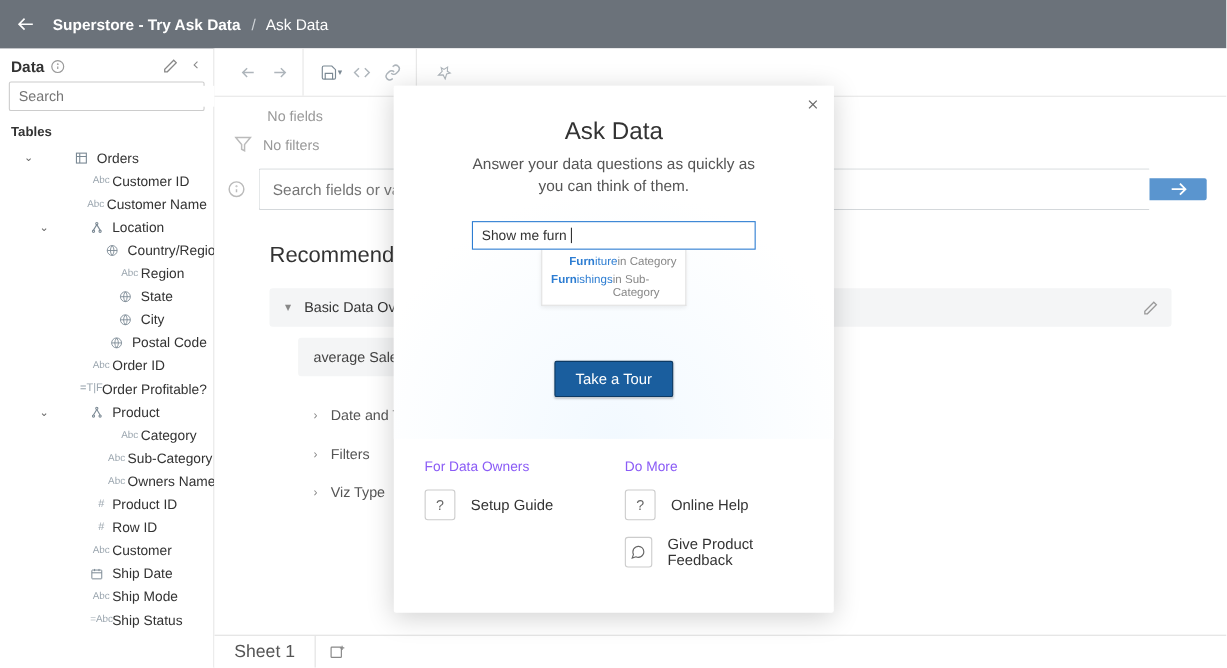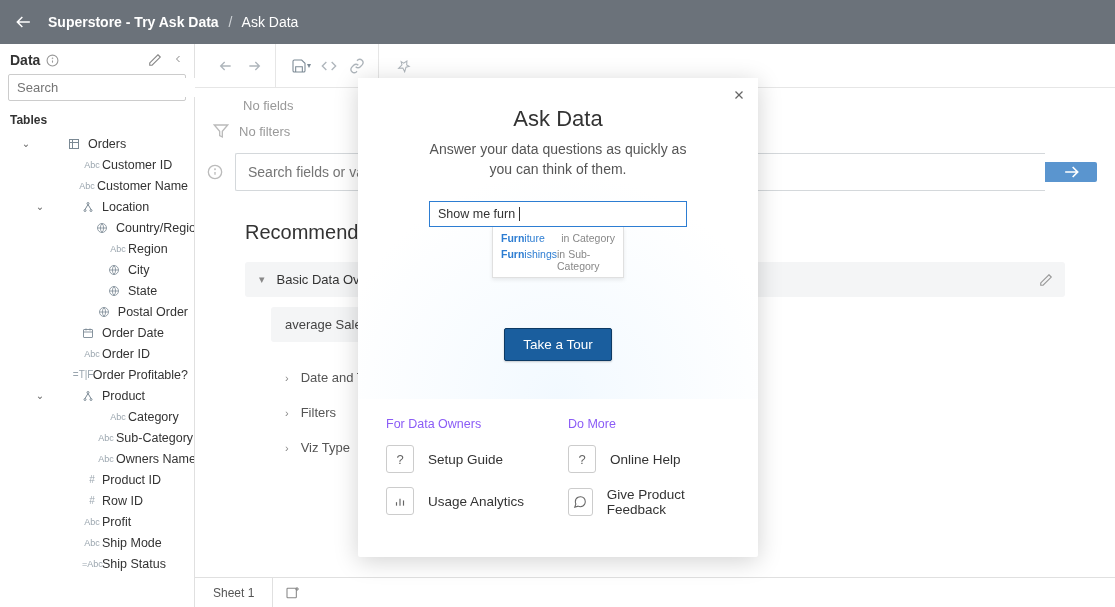--- a/index.html
+++ b/index.html
@@ -43,31 +43,31 @@
   .recom-title { font-size:20px; font-weight:400; margin-bottom:18px; color:#333;}
   .group-row { background:#f4f5f6; border-radius:3px; padding: 10px 14px; display:flex; align-items:center; margin-bottom:10px; position:relative;}
   .group-row .chev { color:#888; margin-right:12px; font-size:11px;}
   .group-row .edit { position:absolute; right:12px; color:#888;}
   .chips { display:flex; gap:10px; margin: 10px 0 18px 26px; flex-wrap:wrap;}
   .chip { background:#f4f5f6; border-radius:3px; padding: 10px 14px; font-size:13px; color:#444;}
   .sub-row { padding: 10px 14px 10px 40px; color:#555; display:flex; align-items:center; gap:12px;}
   .sub-row .chev { color:#888; font-size:11px;}
   
   .sheet-bar { position:absolute; bottom:0; left:0; right:0; height:30px; border-top:1px solid #e0e0e0; display:flex; align-items:center; background:#fff;}
-  .sheet-tab { padding: 0 18px; height:100%; display:flex; align-items:center; border-right:1px solid #e0e0e0; font-size:12px; color:#555;}
+  .sheet-tab { padding: 0 18px; height:100%; display:flex; align-items:center; border-right:1px solid #e0e0e0; font-size:16px; color:#555;}
   .sheet-add { padding: 0 12px; color:#888; cursor:pointer;}
   
   .modal { position:absolute; left:358px; top:78px; width:400px; background:#fff; box-shadow: 0 4px 24px rgba(0,0,0,0.18); border-radius:2px; z-index:100; }
   .modal-close { position:absolute; top:10px; right:12px; color:#666; cursor:pointer; font-size:16px;}
   .modal-hero { padding: 28px 28px 20px; text-align:center; background: radial-gradient(circle at 50% 100%, #f2f9ff 0%, #ffffff 60%); }
   .modal-hero h2 { font-size:22px; font-weight:400; margin-bottom:8px;}
   .modal-hero p { font-size:14px; color:#555; line-height:1.4; max-width:260px; margin:0 auto 22px;}
   .demo-input { width:258px; margin:0 auto; border:1.5px solid #2d7dd2; background:#fff; padding:5px 8px; text-align:left; font-size:12.5px; color:#333; position:relative;}
   .demo-dropdown { width:132px; margin:0 auto; background:#fff; border:1px solid #e0e0e0; border-top:none; font-size:10.5px; text-align:left; padding:3px 0; box-shadow:0 2px 4px rgba(0,0,0,0.08);}
-  .demo-dropdown .opt { padding:2px 8px; display:flex; justify-content:space-between;}
+  .demo-dropdown .opt { padding:2px 8px; display:flex; justify-content:flex-end;}
   .demo-dropdown .t1 { color:#2d7dd2;}
   .demo-dropdown .t1 b{ font-weight:600;}
   .demo-dropdown .t2 { color:#888;}
   .tour-btn { margin: 50px auto 18px; display:block; background:#1a5e9e; color:#fff; border:1px solid #0d3a64; padding:8px 18px; font-size:13.5px; font-weight:500; border-radius:2px; cursor:pointer; box-shadow: 0 1px 2px rgba(0,0,0,0.2);}
   .modal-links { display:flex; padding: 18px 28px 26px; gap:20px;}
   .modal-col { flex:1;}
   .modal-col h4 { font-size:12.5px; font-weight:400; color:#8b5cf6; margin-bottom:14px;}
   .link-row { display:flex; align-items:center; gap:14px; margin-bottom:14px; cursor:pointer; color:#333;}
   .link-row .ic { width:28px; height:28px; border:1px solid #ccc; border-radius:3px; display:flex; align-items:center; justify-content:center; color:#666; font-size:13px;}
   .link-row span.txt { font-size:13.5px;}
@@ -174,55 +174,43 @@
         </div>
         <div class="tree-row indent-3">
           <span class="caret"></span>
           <span class="icon">
             <svg width="12" height="12" viewBox="0 0 24 24" fill="none" stroke="#7b8994" stroke-width="1.6">
               <circle cx="12" cy="12" r="9"></circle>
               <line x1="3" y1="12" x2="21" y2="12"></line>
               <path d="M12 3a14 14 0 010 18M12 3a14 14 0 000 18"></path>
             </svg>
           </span>
-          <span>City</span>
+          <span>State</span>
         </div>
         <div class="tree-row indent-3">
           <span class="caret"></span>
           <span class="icon">
             <svg width="12" height="12" viewBox="0 0 24 24" fill="none" stroke="#7b8994" stroke-width="1.6">
               <circle cx="12" cy="12" r="9"></circle>
               <line x1="3" y1="12" x2="21" y2="12"></line>
               <path d="M12 3a14 14 0 010 18M12 3a14 14 0 000 18"></path>
             </svg>
           </span>
-          <span>State</span>
+          <span>City</span>
         </div>
         <div class="tree-row indent-3">
           <span class="caret"></span>
           <span class="icon">
             <svg width="12" height="12" viewBox="0 0 24 24" fill="none" stroke="#7b8994" stroke-width="1.6">
               <circle cx="12" cy="12" r="9"></circle>
               <line x1="3" y1="12" x2="21" y2="12"></line>
               <path d="M12 3a14 14 0 010 18M12 3a14 14 0 000 18"></path>
             </svg>
           </span>
-          <span>Postal Order</span>
-        </div>
-        <div class="tree-row indent-2">
-          <span class="caret"></span>
-          <span class="icon">
-            <svg width="12" height="12" viewBox="0 0 24 24" fill="none" stroke="#7b8994" stroke-width="1.8">
-              <rect x="3" y="5" width="18" height="16" rx="1"></rect>
-              <line x1="3" y1="10" x2="21" y2="10"></line>
-              <line x1="8" y1="3" x2="8" y2="7"></line>
-              <line x1="16" y1="3" x2="16" y2="7"></line>
-            </svg>
-          </span>
-          <span>Order Date</span>
+          <span>Postal Code</span>
         </div>
         <div class="tree-row indent-2">
           <span class="caret"></span>
           <span class="icon"><span style="font-size:9px;color:#9aa5ae;">Abc</span></span>
           <span>Order ID</span>
         </div>
         <div class="tree-row indent-2">
           <span class="caret"></span>
           <span class="icon"><span style="font-size:10px;color:#9aa5ae;">=T|F</span></span>
           <span>Order Profitable?</span>
@@ -261,21 +249,33 @@
           <span>Product ID</span>
         </div>
         <div class="tree-row indent-2">
           <span class="caret"></span>
           <span class="icon"><span style="font-size:10px;color:#9aa5ae;">#</span></span>
           <span>Row ID</span>
         </div>
         <div class="tree-row indent-2">
           <span class="caret"></span>
           <span class="icon"><span style="font-size:9px;color:#9aa5ae;">Abc</span></span>
-          <span>Profit</span>
+          <span>Customer</span>
+        </div>
+        <div class="tree-row indent-2">
+          <span class="caret"></span>
+          <span class="icon">
+            <svg width="12" height="12" viewBox="0 0 24 24" fill="none" stroke="#7b8994" stroke-width="1.8">
+              <rect x="3" y="5" width="18" height="16" rx="1"></rect>
+              <line x1="3" y1="10" x2="21" y2="10"></line>
+              <line x1="8" y1="3" x2="8" y2="7"></line>
+              <line x1="16" y1="3" x2="16" y2="7"></line>
+            </svg>
+          </span>
+          <span>Ship Date</span>
         </div>
         <div class="tree-row indent-2">
           <span class="caret"></span>
           <span class="icon"><span style="font-size:9px;color:#9aa5ae;">Abc</span></span>
           <span>Ship Mode</span>
         </div>
         <div class="tree-row indent-2">
           <span class="caret"></span>
           <span class="icon"><span style="font-size:9px;color:#9aa5ae;">=Abc</span></span>
           <span>Ship Status</span>
@@ -422,30 +422,20 @@
     </div>
     <button class="tour-btn">Take a Tour</button>
   </div>
   <div class="modal-links">
     <div class="modal-col">
       <h4>For Data Owners</h4>
       <div class="link-row">
         <div class="ic">?</div>
         <span class="txt">Setup Guide</span>
       </div>
-      <div class="link-row">
-        <div class="ic">
-            <svg width="14" height="14" viewBox="0 0 24 24" fill="none" stroke="#666" stroke-width="2">
-              <line x1="6" y1="20" x2="6" y2="14"></line>
-              <line x1="12" y1="20" x2="12" y2="8"></line>
-              <line x1="18" y1="20" x2="18" y2="11"></line>
-            </svg>
-          </div>
-        <span class="txt">Usage Analytics</span>
-      </div>
     </div>
     <div class="modal-col">
       <h4>Do More</h4>
       <div class="link-row">
         <div class="ic">?</div>
         <span class="txt">Online Help</span>
       </div>
       <div class="link-row">
         <div class="ic">
             <svg width="14" height="14" viewBox="0 0 24 24" fill="none" stroke="#666" stroke-width="1.8">

